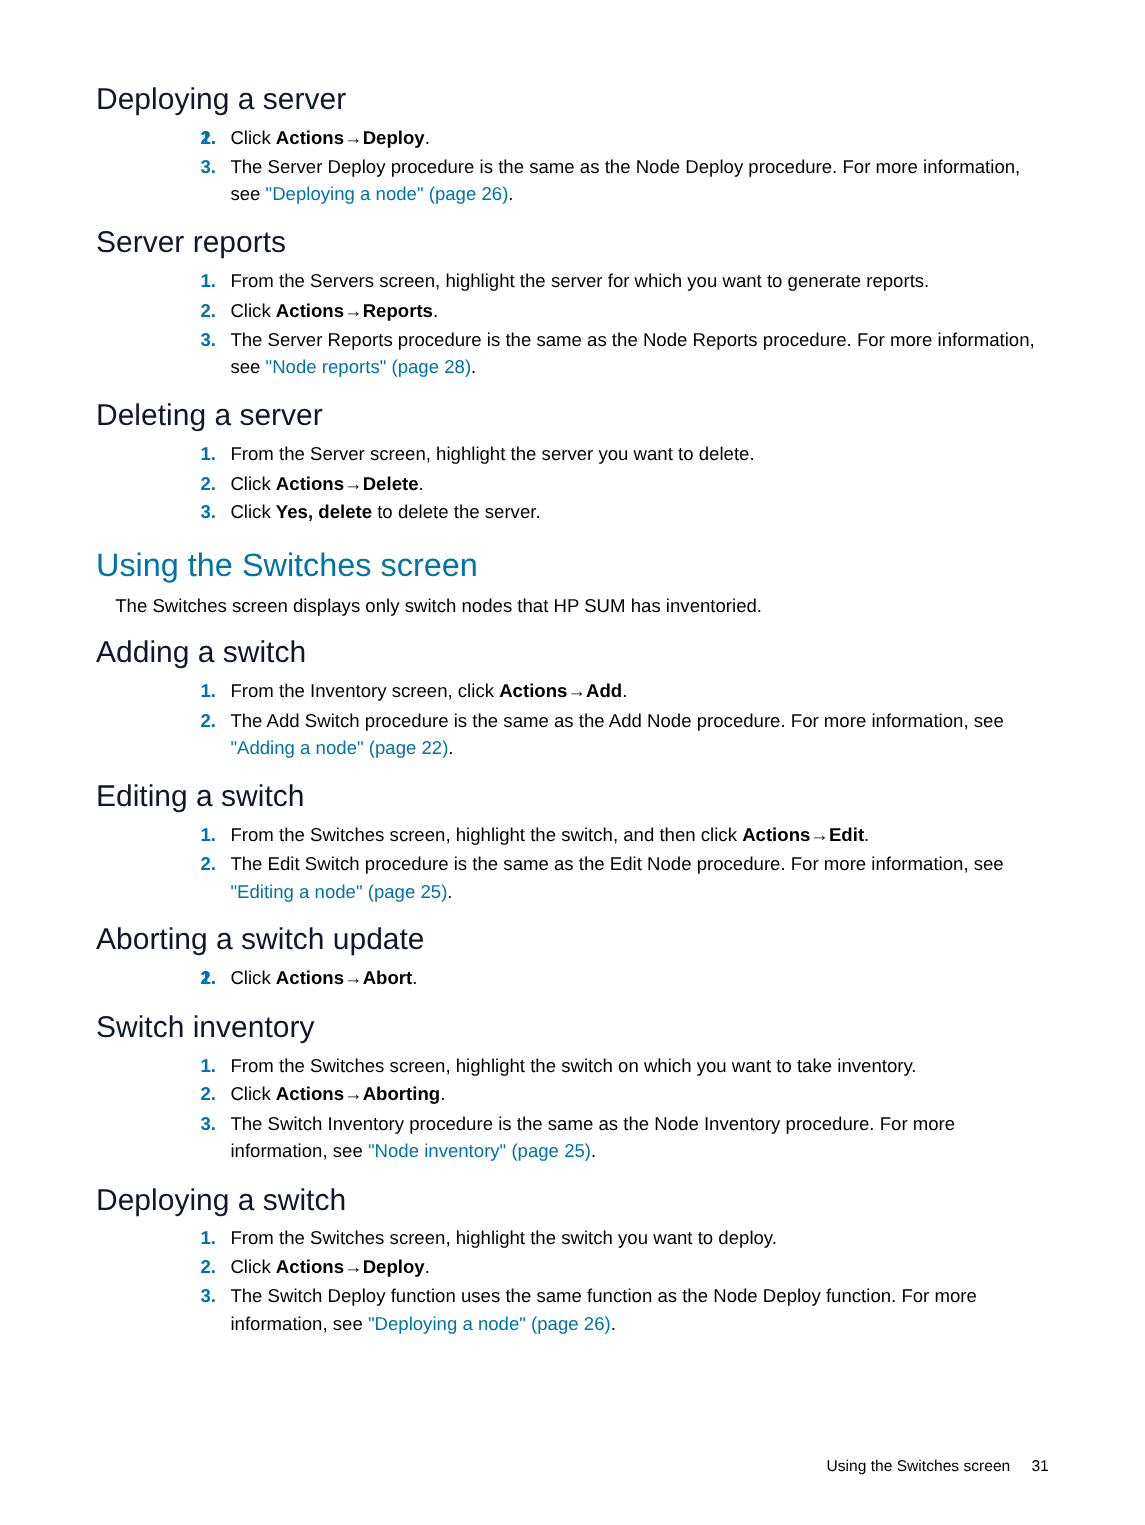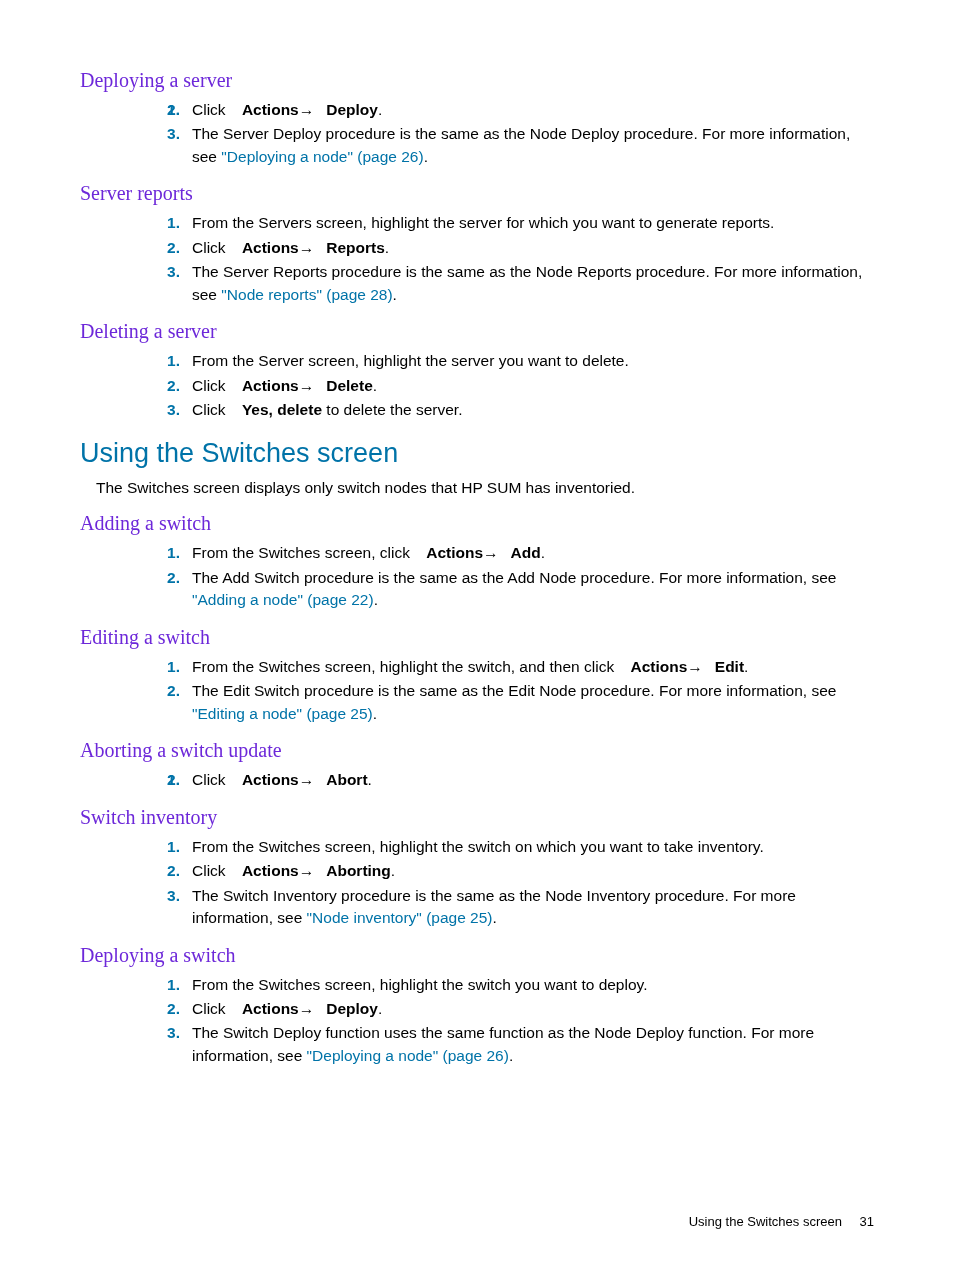--- a/index.html
+++ b/index.html
@@ -6,26 +6,26 @@
     body {
       font-family: Arial, Helvetica, sans-serif;
       background: #fff;
       width: 954px;
       height: 1271px;
       padding: 55px 80px 40px 80px;
       position: relative;
       color: #000;
     }
     .h2 {
-      color: #6d28d9;
-      font-size: 20px;
+      color: #0f172a;
+      font-size: 25px;
       font-weight: normal;
       margin-top: 14px;
       margin-bottom: 7px;
-      font-family: Liberation Serif, serif;
+      font-family: Liberation Sans, sans-serif;
     }
     .h1 {
       color: #0073a8;
       font-size: 27px;
       font-weight: normal;
       margin-top: 16px;
       margin-bottom: 8px;
       font-family: "Trebuchet MS", Arial, sans-serif;
     }
     .intro {
@@ -47,21 +47,21 @@
       margin-bottom: 2px;
     }
     ol.steps li .num {
       position: absolute;
       left: 0;
       color: #0073a8;
       font-weight: bold;
       width: 30px;
       text-align: right;
     }
-    .bold { font-weight: bold; margin-left: 12px; }
+    .bold { font-weight: bold; }
     .link { color: #0073a8; }
     .arrow { font-family: Arial, sans-serif; }
     .footer {
       position: absolute;
       bottom: 42px;
       right: 80px;
       font-size: 13px;
     }
     .pagenum { margin-left: 14px; }
   </style>
@@ -87,21 +87,21 @@
   <li><span class="num">1.</span><span>From the Server screen, highlight the server you want to delete.</span></li>
   <li><span class="num">2.</span><span>Click </span><span class="bold">Actions</span><span class="arrow">→</span><span class="bold">Delete</span><span>.</span></li>
   <li><span class="num">3.</span><span>Click </span><span class="bold">Yes, delete</span><span> to delete the server.</span></li>
 </ol>
 
 <div class="h1">Using the Switches screen</div>
 <div class="intro">The Switches screen displays only switch nodes that HP SUM has inventoried.</div>
 
 <div class="h2">Adding a switch</div>
 <ol class="steps">
-  <li><span class="num">1.</span><span>From the Switches screen, click </span><span class="bold">Actions</span><span class="arrow">→</span><span class="bold">Add</span><span>.</span></li>
+  <li><span class="num">1.</span><span>From the Inventory screen, click </span><span class="bold">Actions</span><span class="arrow">→</span><span class="bold">Add</span><span>.</span></li>
   <li><span class="num">2.</span><span>The Add Switch procedure is the same as the Add Node procedure. For more information, see </span><span class="link">"Adding a node" (page 22)</span><span>.</span></li>
 </ol>
 
 <div class="h2">Editing a switch</div>
 <ol class="steps">
   <li><span class="num">1.</span><span>From the Switches screen, highlight the switch, and then click </span><span class="bold">Actions</span><span class="arrow">→</span><span class="bold">Edit</span><span>.</span></li>
   <li><span class="num">2.</span><span>The Edit Switch procedure is the same as the Edit Node procedure. For more information, see </span><span class="link">"Editing a node" (page 25)</span><span>.</span></li>
 </ol>
 
 <div class="h2">Aborting a switch update</div>

